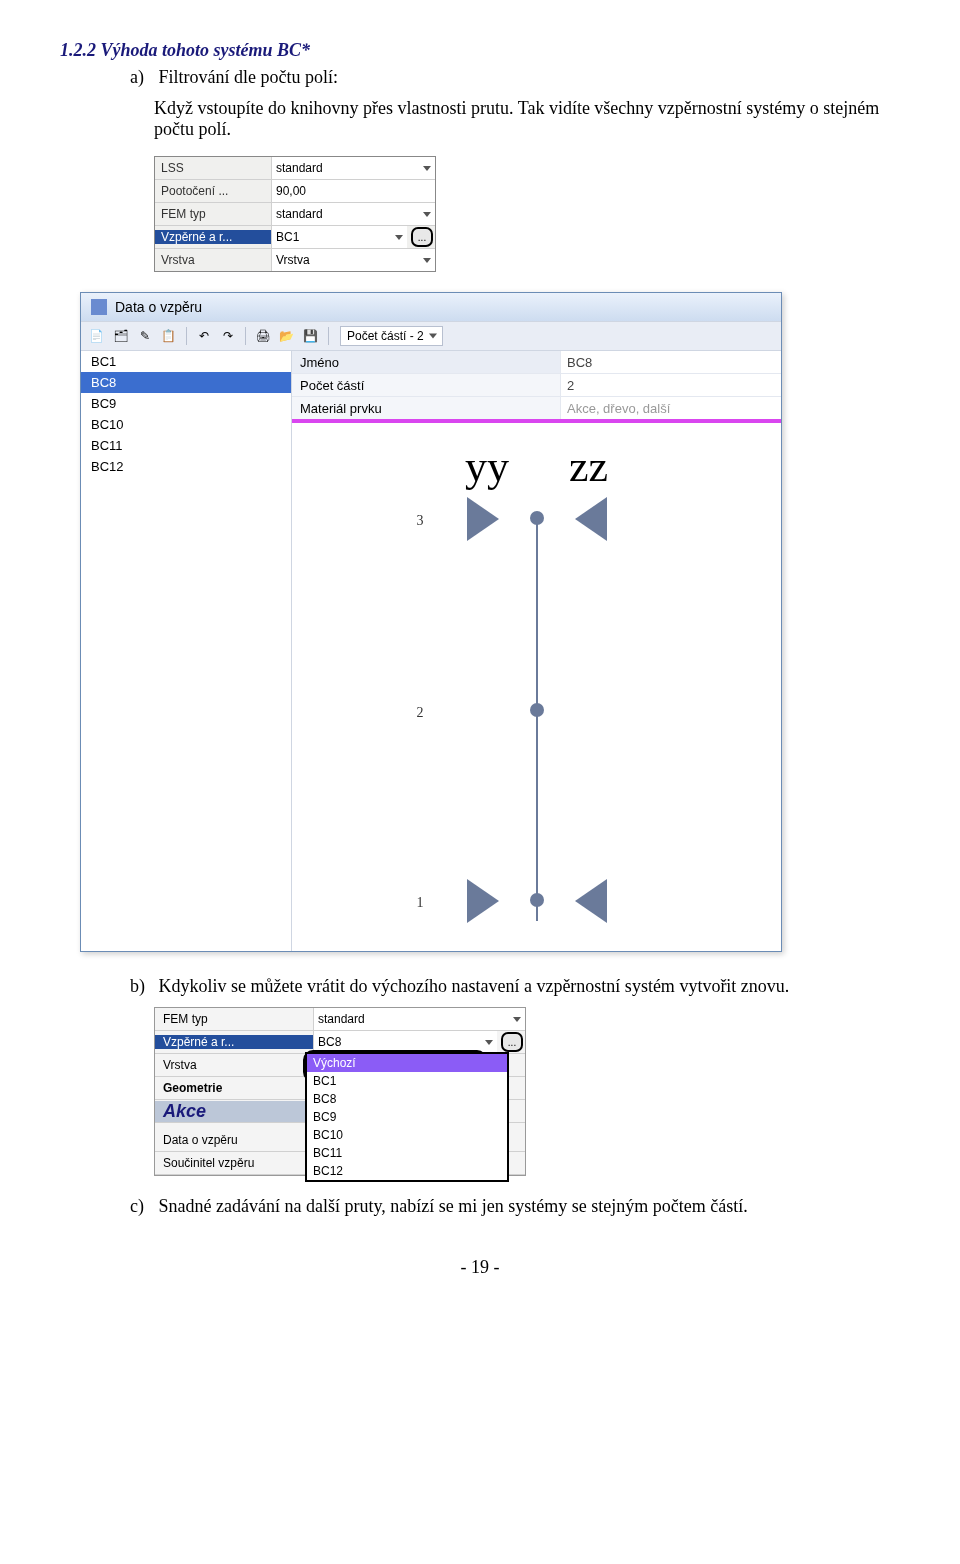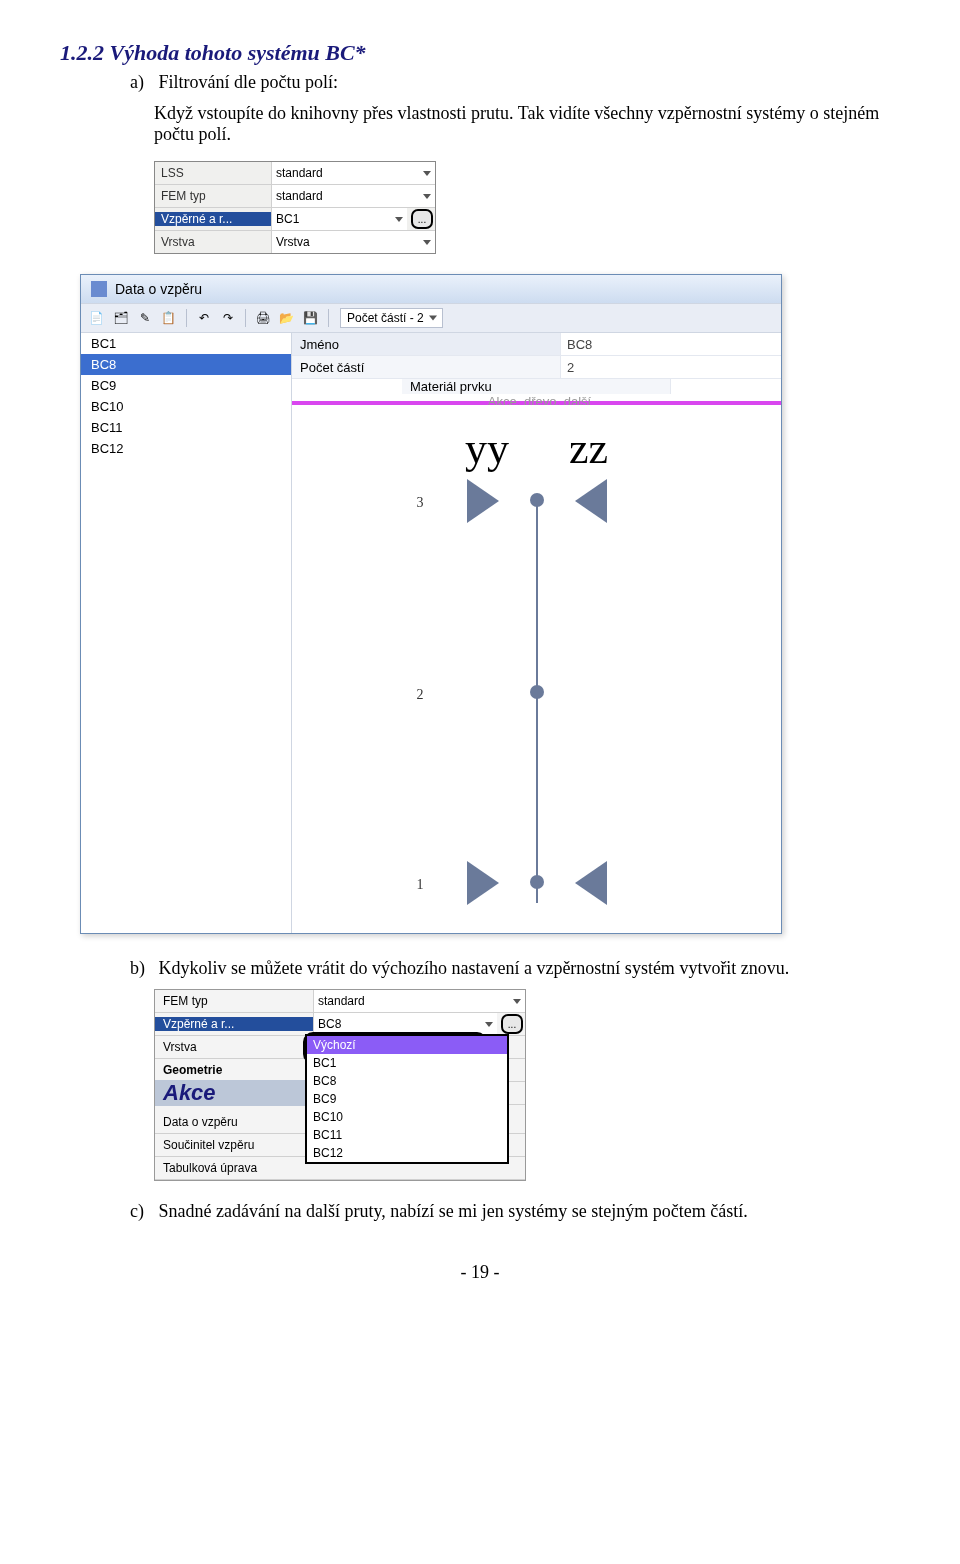--- a/index.html
+++ b/index.html
@@ -8,21 +8,21 @@
     font-family: "Times New Roman", Times, serif;
     font-size: 18px;
     color: #000;
     background: #fff;
     width: 840px;
   }
   .heading {
     font-weight: bold;
     font-style: italic;
     color: #1a1a7a;
-    font-size: 22px;
+    font-size: 18px;
     margin-bottom: 6px;
   }
   .list-item {
     margin-left: 70px;
     margin-bottom: 10px;
   }
   .list-letter {
     display: inline-block;
     width: 24px;
   }
@@ -178,21 +178,21 @@
   }
   .rprops {
     border-bottom: 4px solid #d946ef;
   }
   .rrow {
     display: flex;
     border-bottom: 1px solid #e4e8f0;
     height: 22px;
     align-items: center;
   }
-  .rrow:last-child { border-bottom: none; flex-direction: column; }
+  .rrow:last-child { border-bottom: none; }
   .rlabel {
     width: 260px;
     padding-left: 8px;
     background: #f4f6fa;
     border-right: 1px solid #e4e8f0;
     height: 100%;
     display: flex;
     align-items: center;
   }
   .rlabel.hdr { background: #e9edf5; }
@@ -339,20 +339,24 @@
 <div class="list-item">
   <span class="list-letter">a)</span>
   <span class="list-text">Filtrování dle počtu polí:</span>
 </div>
 <div class="list-cont">Když vstoupíte do knihovny přes vlastnosti prutu. Tak vidíte všechny vzpěrnostní systémy o stejném počtu polí.</div>
 
 <div class="mini-panel" id="mini1">
     <div class="mini-row">
       <div class="mini-label">LSS</div>
       <div class="mini-val dropdown">standard</div>
+    </div>
+    <div class="mini-row">
+      <div class="mini-label">Pootočení ...</div>
+      <div class="mini-val">90,00</div>
     </div>
     <div class="mini-row">
       <div class="mini-label">FEM typ</div>
       <div class="mini-val dropdown">standard</div>
     </div>
     <div class="mini-row sel">
       <div class="mini-label">Vzpěrné a r...</div>
       <div class="mini-val dropdown">BC1</div>
       <div class="ellipsis-btn">...</div>
     </div>
@@ -451,23 +455,20 @@
     </div>
     <div class="mp2-row heading">
       <div class="mp2-label">Akce</div>
     </div>
     <div class="mp2-row">
       <div class="mp2-label">Data o vzpěru</div>
     </div>
     <div class="mp2-row">
       <div class="mp2-label">Součinitel vzpěru</div>
     </div>
-    <div class="mp2-row">
-      <div class="mp2-label">Tabulková úprava</div>
-    </div>
     <div class="dd-open" id="ddopen">
       <div class="dd-item hl">Výchozí</div>
       <div class="dd-item">BC1</div>
       <div class="dd-item">BC8</div>
       <div class="dd-item">BC9</div>
       <div class="dd-item">BC10</div>
       <div class="dd-item">BC11</div>
       <div class="dd-item">BC12</div>
     </div>
     <div class="dd-highlight-box" style="top:42px;left:148px;width:178px;height:26px"></div>

